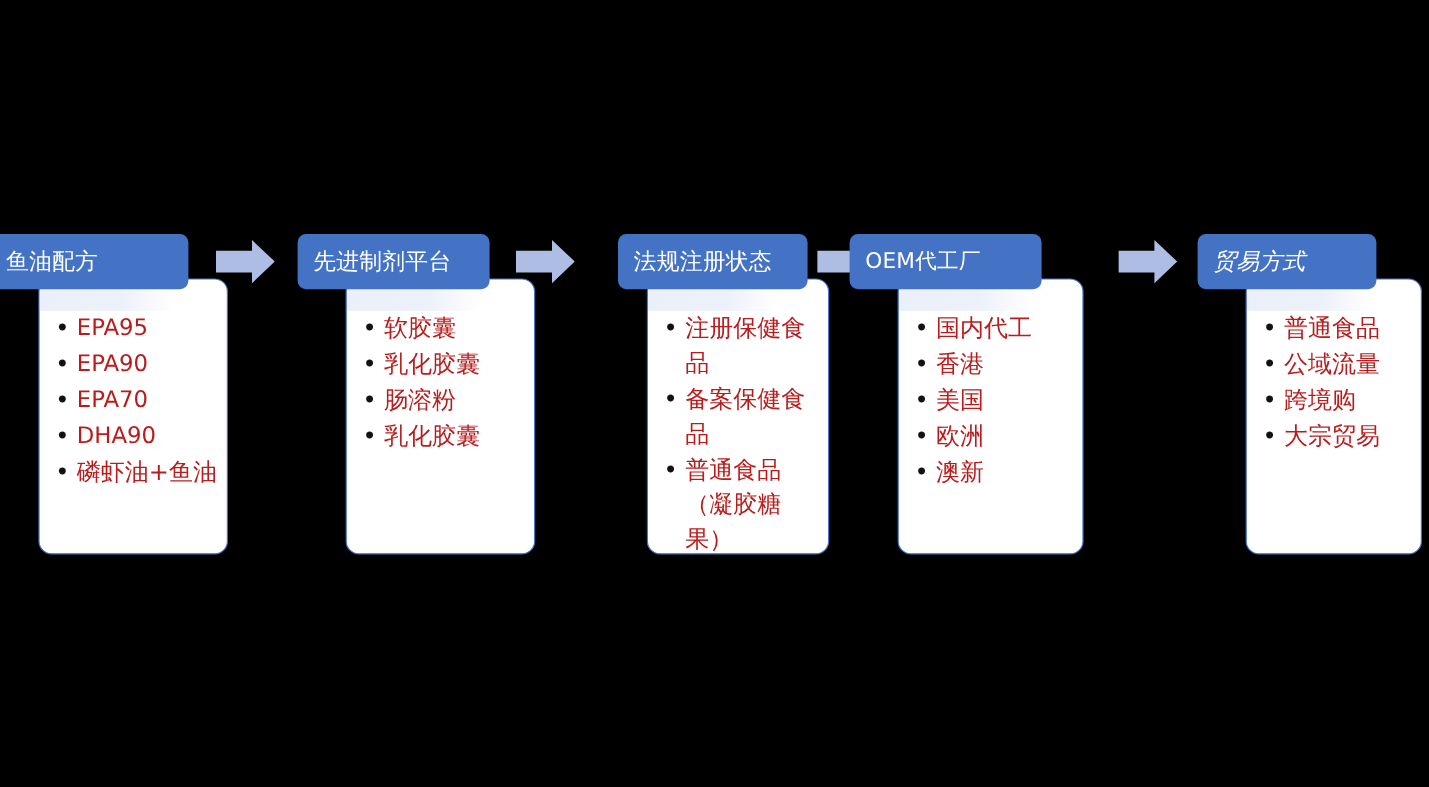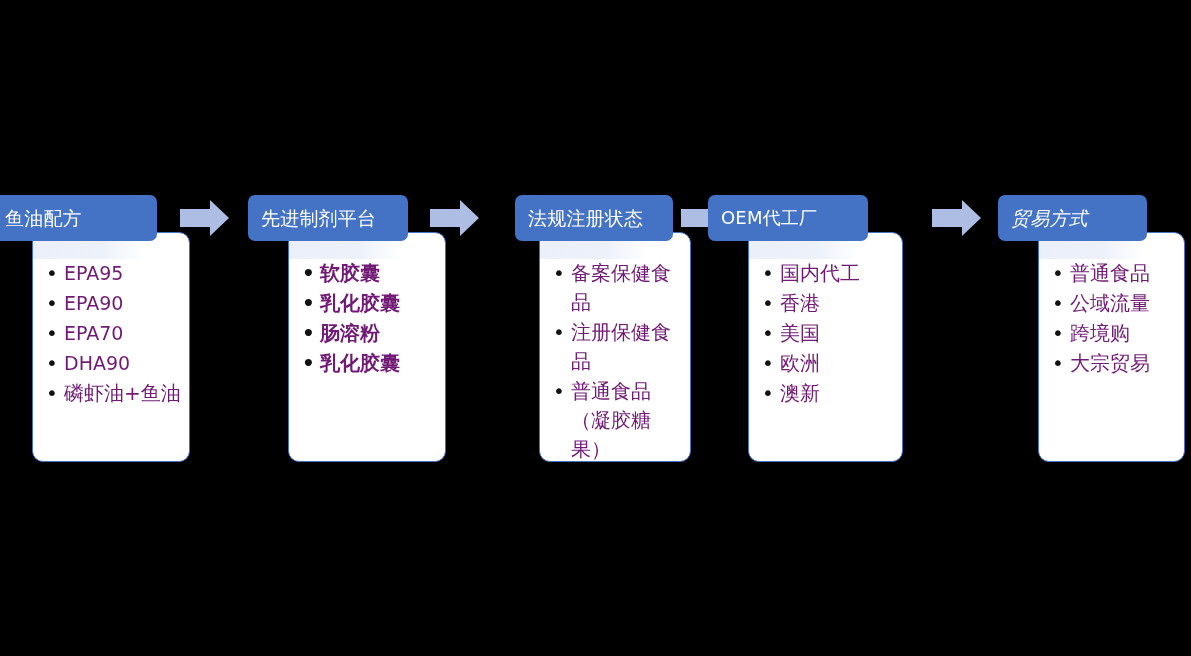--- a/index.html
+++ b/index.html
@@ -80,21 +80,21 @@
 
   .bullets {
     position: relative;
     margin: 0;
     padding: 0;
     list-style: none;
     padding-top: 26px;
   }
   .bullet {
     position: relative;
-    color: #701a75;
+    color: #b91c1c;
     font-size: 20px;
     line-height: 29px;
     padding-left: 31px;
     padding-right: 8px;
     margin-bottom: 1px;
   }
   .bullet::before {
     content: "\2022";
     position: absolute;
     left: 13px;
@@ -141,21 +141,21 @@
   <div class="arrow" style="left:180px;">
     <svg width="49" height="36" viewBox="0 0 49 36" xmlns="http://www.w3.org/2000/svg">
       <polygon points="0,9 30,9 30,0 49,18 30,36 30,27 0,27" fill="#AEBDE3"></polygon>
     </svg>
   </div>
 
   <div class="column" style="left:248px; width:210px;">
     <div class="chip" style="left:0px; width:160px;">
       <span class="chip-label">先进制剂平台</span>
     </div>
-    <div class="card" style="left:40px; width:158px;font-weight:bold;">
+    <div class="card" style="left:40px; width:158px;">
       <div class="card-tint"></div>
       <ul class="bullets">
         <li class="bullet">软胶囊</li>
         <li class="bullet">乳化胶囊</li>
         <li class="bullet">肠溶粉</li>
         <li class="bullet">乳化胶囊</li>
       </ul>
     </div>
   </div>
 
@@ -165,22 +165,22 @@
     </svg>
   </div>
 
   <div class="column" style="left:499px; width:210px;">
     <div class="chip" style="left:0px; width:158px;margin-left:16px;">
       <span class="chip-label">法规注册状态</span>
     </div>
     <div class="card" style="left:40px; width:152px;">
       <div class="card-tint"></div>
       <ul class="bullets">
+        <li class="bullet">注册保健食品</li>
         <li class="bullet">备案保健食品</li>
-        <li class="bullet">注册保健食品</li>
         <li class="bullet">普通食品（凝胶糖果）</li>
       </ul>
     </div>
   </div>
 
   <div class="arrow" style="left:681px;">
     <svg width="49" height="36" viewBox="0 0 49 36" xmlns="http://www.w3.org/2000/svg">
       <polygon points="0,9 30,9 30,0 49,18 30,36 30,27 0,27" fill="#AEBDE3"></polygon>
     </svg>
   </div>

